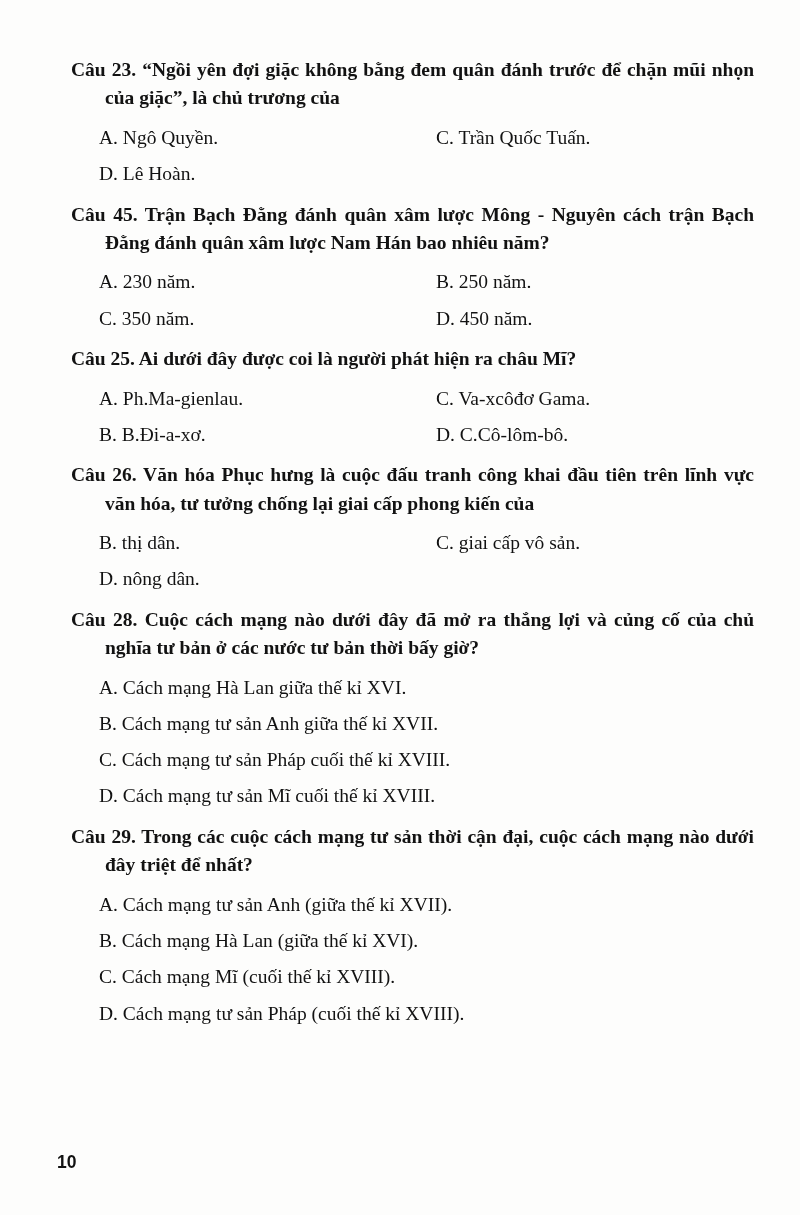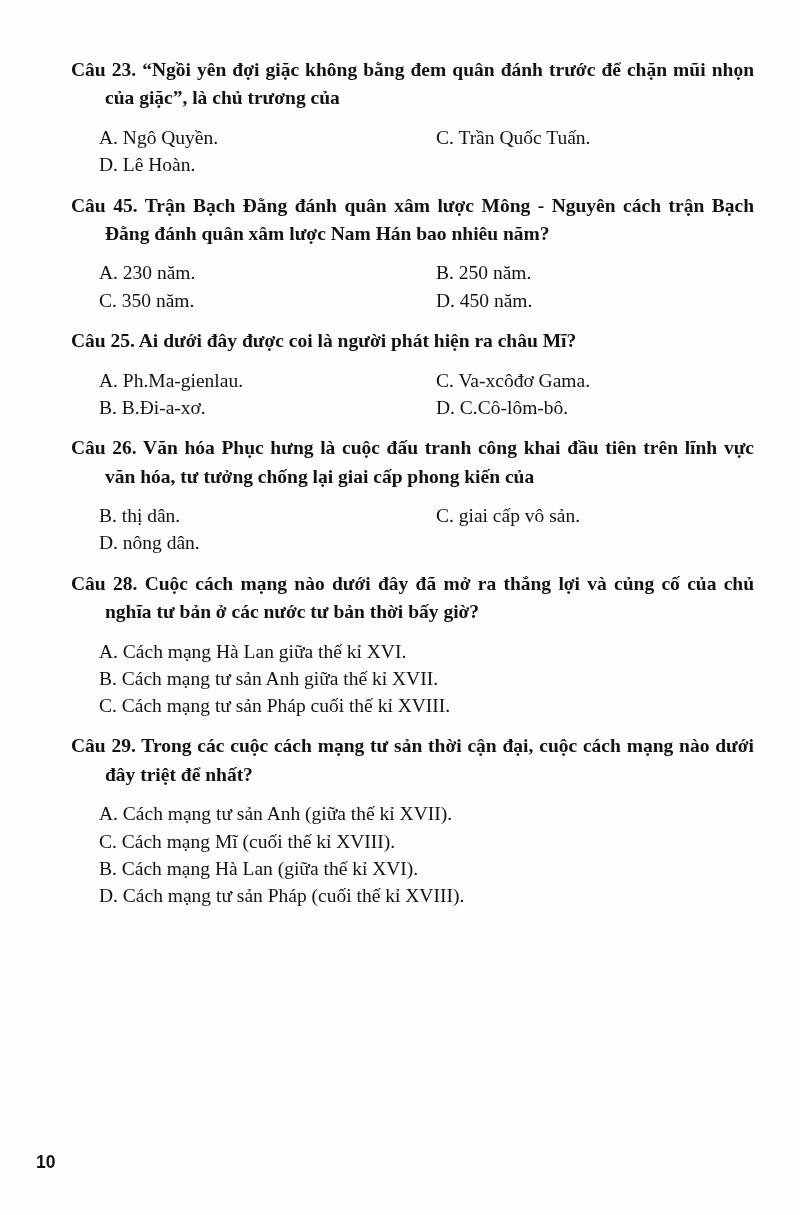--- a/index.html
+++ b/index.html
@@ -30,37 +30,38 @@
     font-weight: bold;
     text-align: justify;
     padding-left: 34px;
     text-indent: -34px;
   }
   .q-label {
     font-weight: bold;
   }
   .opts {
     display: grid;
+    row-gap: 9px;
     padding-left: 28px;
   }
   .opts.grid2 {
     grid-template-columns: 337px auto;
   }
   .opts.col1 {
     grid-template-columns: 1fr;
   }
   .opt {
     margin: 0;
     font-size: 19.5px;
     line-height: 1.4;
     font-weight: normal;
   }
   .footer {
     position: absolute;
-    left: 36px;
+    left: 57px;
     bottom: 42px;
   }
   .page-number {
     font-size: 17.5px;
     font-weight: bold;
     font-family: "Liberation Sans", sans-serif;
   }
 </style>
 </head>
 <body>
@@ -105,29 +106,30 @@
     </div>
   </section>
 
 
   <section class="question">
     <p class="q-text"><span class="q-label">Câu 28.</span> <span>Cuộc cách mạng nào dưới đây đã mở ra thắng lợi và củng cố của chủ nghĩa tư bản ở các nước tư bản thời bấy giờ?</span></p>
     <div class="opts col1">
       <p class="opt">A. Cách mạng Hà Lan giữa thế kỉ XVI.</p>
       <p class="opt">B. Cách mạng tư sản Anh giữa thế kỉ XVII.</p>
       <p class="opt">C. Cách mạng tư sản Pháp cuối thế kỉ XVIII.</p>
+      <p class="opt">D. Cách mạng tư sản Mĩ cuối thế kỉ XVIII.</p>
     </div>
   </section>
 
   <section class="question">
     <p class="q-text"><span class="q-label">Câu 29.</span> <span>Trong các cuộc cách mạng tư sản thời cận đại, cuộc cách mạng nào dưới đây triệt để nhất?</span></p>
     <div class="opts col1">
       <p class="opt">A. Cách mạng tư sản Anh (giữa thế kỉ XVII).</p>
+      <p class="opt">B. Cách mạng Hà Lan (giữa thế kỉ XVI).</p>
       <p class="opt">C. Cách mạng Mĩ (cuối thế kỉ XVIII).</p>
-      <p class="opt">B. Cách mạng Hà Lan (giữa thế kỉ XVI).</p>
       <p class="opt">D. Cách mạng tư sản Pháp (cuối thế kỉ XVIII).</p>
     </div>
   </section>
 
 </div>
 
 <div class="footer">
   <span class="page-number">10</span>
 </div>
 

